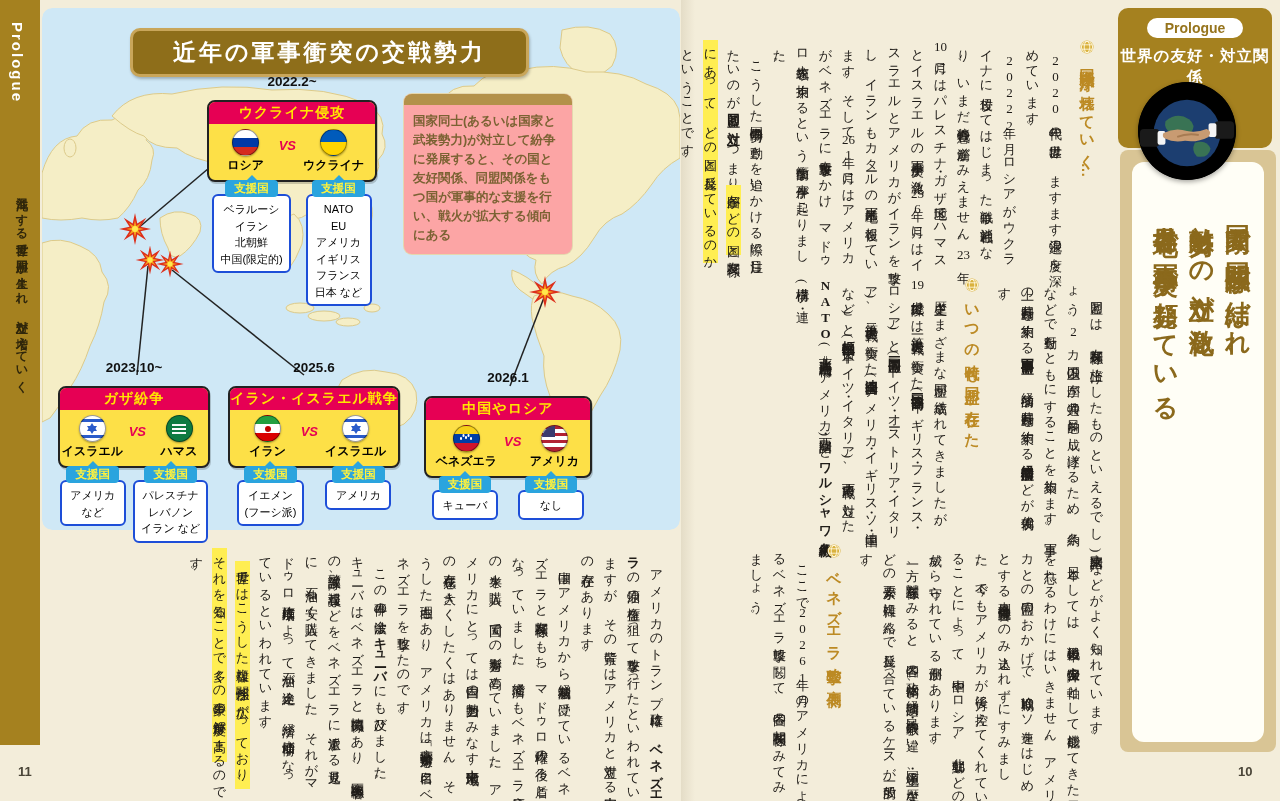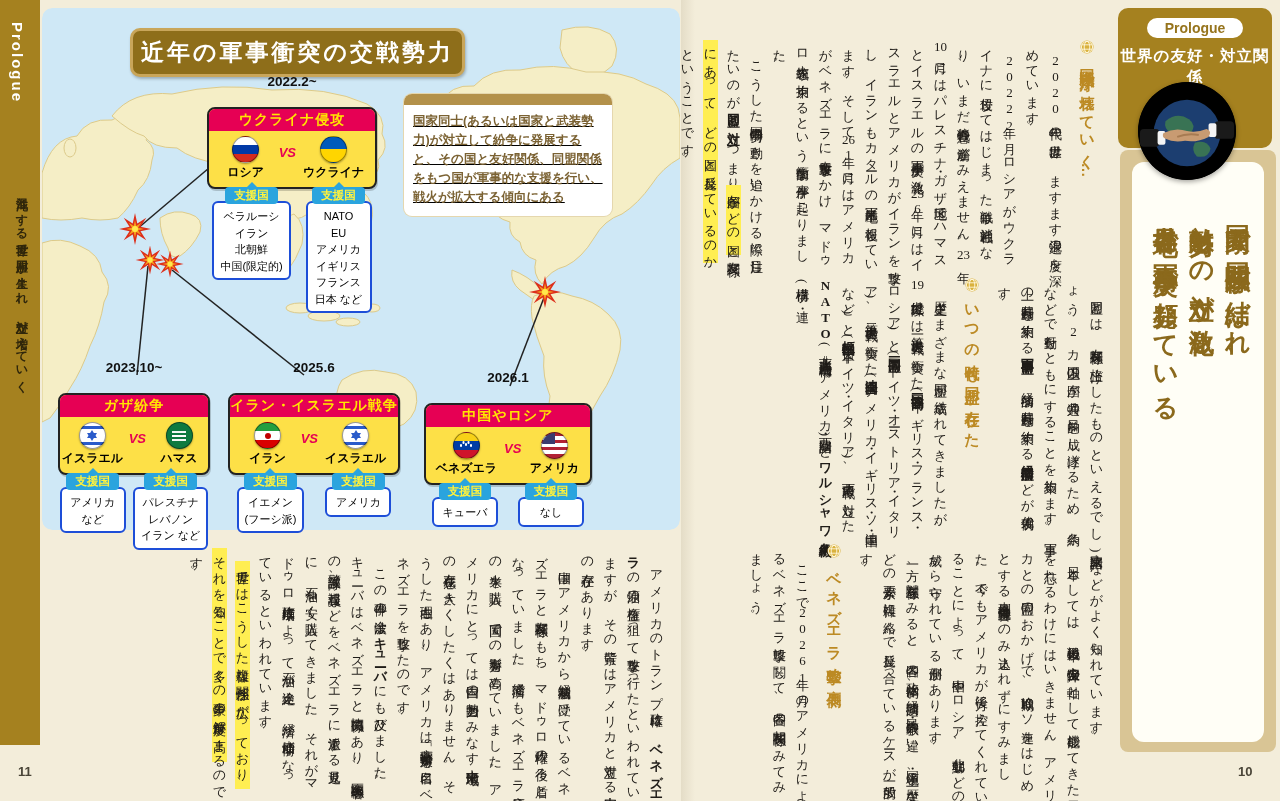--- a/index.html
+++ b/index.html
@@ -14,32 +14,32 @@
   .pageno{position:absolute;font-size:13px;font-weight:bold;color:#4a4538;}
   .pageno.l{left:18px;top:764px;}
   .pageno.r{left:1238px;top:764px;}
   .fold{position:absolute;left:681px;top:0;width:14px;height:100%;
         background:linear-gradient(to right,rgba(120,100,60,.12),rgba(120,100,60,0));}
   
   .map-wrap{position:absolute;left:42px;top:8px;width:638px;height:522px;}
   .map-wrap svg.world{position:absolute;left:0;top:0;border-radius:10px;}
   .map-title{position:absolute;left:88px;top:20px;background:#8e6e1a;border:3px solid #c9a65a;
              border-radius:10px;color:#fff;font-weight:bold;font-size:23px;letter-spacing:3px;
-             padding:6px 8px;box-shadow:1px 2px 3px rgba(0,0,0,.25);}
-  .note{position:absolute;left:362px;top:86px;width:208px;background:#ffffff;border-radius:8px;
-        overflow:hidden;box-shadow:0 0 0 1px #e5d7ae;text-decoration:underline;}
+             padding:6px 40px;box-shadow:1px 2px 3px rgba(0,0,0,.25);}
+  .note{position:absolute;left:362px;top:86px;width:168px;background:#fca5a5;border-radius:8px;
+        overflow:hidden;box-shadow:0 0 0 1px #e5d7ae;}
   .note .bar{height:11px;background:#b3914a;}
   .note .txt{padding:7px 9px 9px;color:#7b6233;font-weight:bold;font-size:12.5px;line-height:1.52;}
   
   .conflict{position:absolute;}
   .conflict-1{left:165px;top:66px;width:170px;}
   .conflict-2{left:16px;top:352px;width:152px;}
   .conflict-3{left:186px;top:352px;width:172px;}
   .conflict-4{left:382px;top:362px;width:168px;}
-  .cdate{text-align:center;font-weight:bold;font-size:13.5px;color:#111;margin-bottom:18px;}
+  .cdate{text-align:center;font-weight:bold;font-size:13.5px;color:#111;margin-bottom:11px;}
   .cbox{border:2px solid #222;border-radius:8px;background:#fde047;overflow:hidden;
         box-shadow:1px 2px 0 rgba(0,0,0,.18);}
   .chead{background:#e60054;color:#ffe600;font-weight:bold;font-size:14px;text-align:center;
          padding:2px 0;letter-spacing:1px;white-space:nowrap;}
   .cbody{display:flex;align-items:center;justify-content:center;gap:7px;padding:5px 3px 6px;}
   .cside{display:flex;flex-direction:column;align-items:center;gap:1px;min-width:52px;text-align:right;}
   .cname{font-weight:bold;font-size:12px;white-space:nowrap;}
   .vs{color:#e60054;font-weight:bold;font-style:italic;font-size:13px;margin-top:-12px;}
   .supprow{display:flex;justify-content:space-around;gap:4px;align-items:flex-start;}
   .supp{display:flex;flex-direction:column;align-items:center;margin-top:-2px;}

